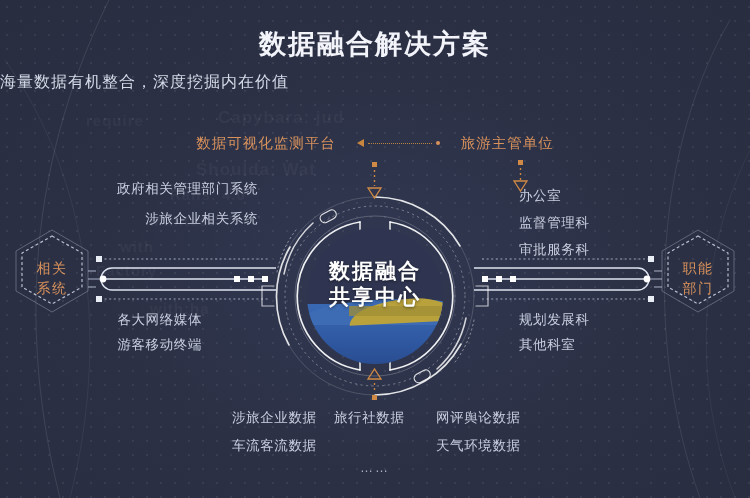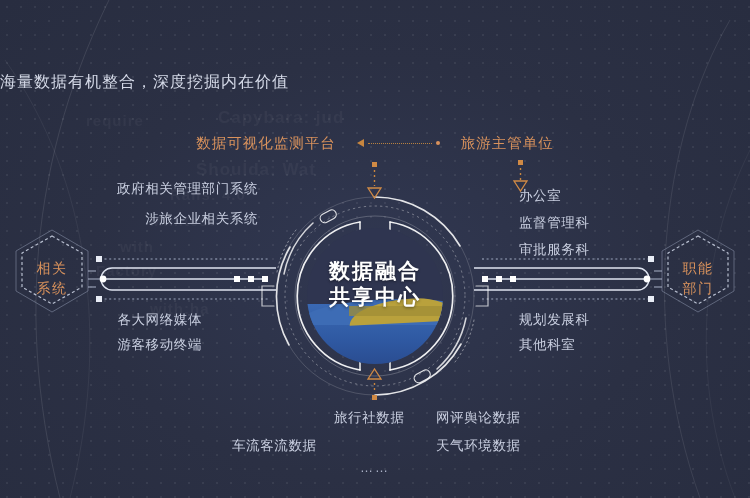--- a/index.html
+++ b/index.html
@@ -135,20 +135,21 @@
     <div class="ghost" style="left:150px;top:300px;font-size:15px;">with:ha</div>
   </div>
 
   <svg class="bgsvg" width="750" height="498" viewBox="0 0 750 498">
     <path d="M 130 -40 C 40 120 10 300 60 498" stroke="rgba(255,255,255,0.10)" stroke-width="1" fill="none"></path>
     <path d="M 5 60 C 90 180 110 340 70 498" stroke="rgba(255,255,255,0.06)" stroke-width="1" fill="none"></path>
     <path d="M 730 20 C 660 140 640 330 700 498" stroke="rgba(255,255,255,0.09)" stroke-width="1" fill="none"></path>
     <path d="M 750 150 C 700 250 690 380 735 498" stroke="rgba(255,255,255,0.05)" stroke-width="1" fill="none"></path>
   </svg>
 
+  <div class="title">数据融合解决方案</div>
   <div class="subtitle">海量数据有机整合，深度挖掘内在价值</div>
 
   <div class="toprow">
     <span class="otext">数据可视化监测平台</span>
     <span class="dotlink">
       <span class="tri-left"></span>
       <span class="dotline"></span>
       <span class="enddot"></span>
     </span>
     <span class="otext">旅游主管单位</span>
@@ -278,20 +279,21 @@
       <div class="wavetop"></div>
       <div class="gold"></div>
       <div class="goldshade"></div>
     </div>
     <div class="center-text">
       <div>数据融合</div>
       <div>共享中心</div>
     </div>
   </div>
 
+  <div class="botcell" style="left:232px;top:409px;">涉旅企业数据</div>
   <div class="botcell" style="left:334px;top:409px;">旅行社数据</div>
   <div class="botcell" style="left:436px;top:409px;">网评舆论数据</div>
 
   <div class="botcell" style="left:232px;top:437px;">车流客流数据</div>
   <div class="botcell" style="left:436px;top:437px;">天气环境数据</div>
 
   <div class="ellipsis">……</div>
 
 </div>
 

